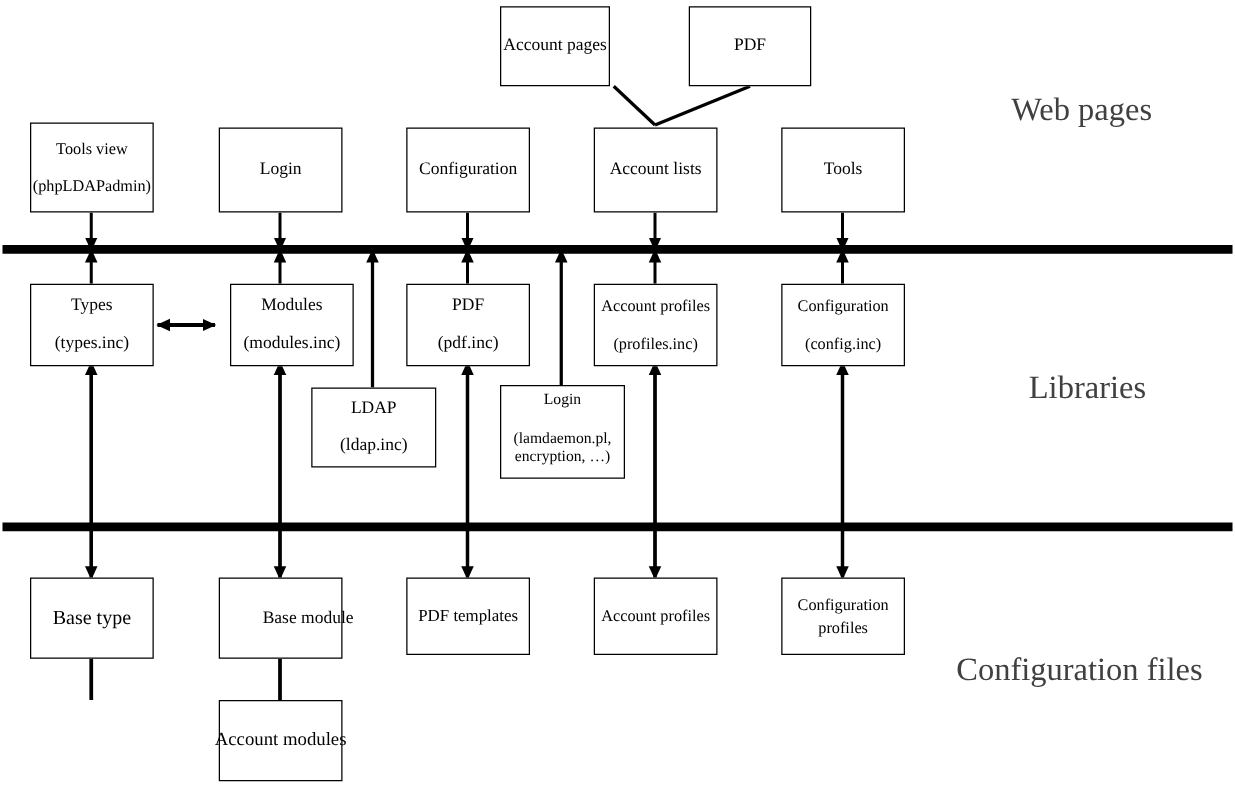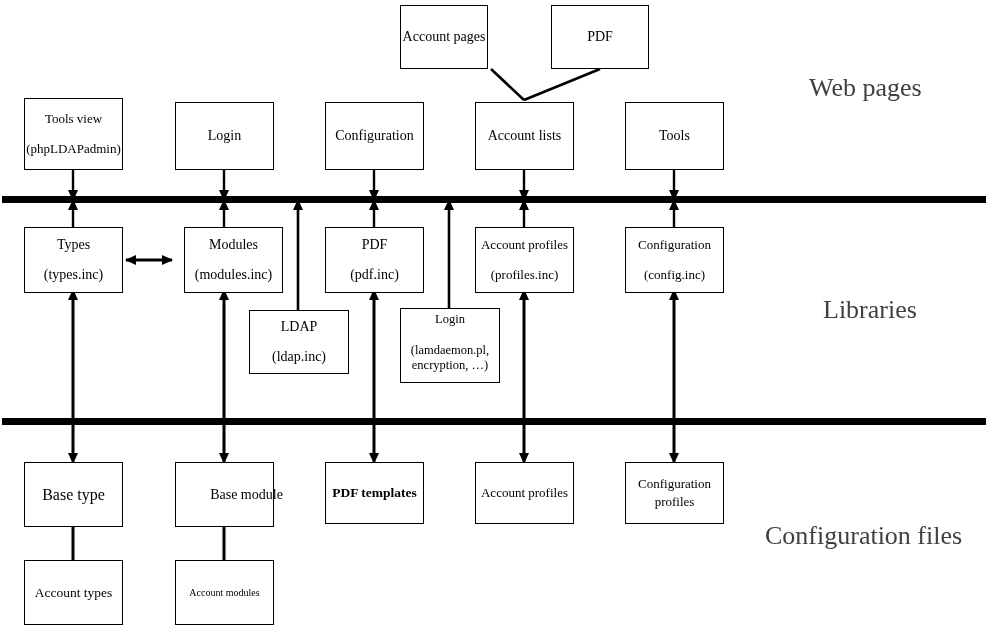--- a/index.html
+++ b/index.html
@@ -227,38 +227,35 @@
   </div>
 
   <div class="node" style="left:24px; top:462px; width:99px; height:65px; font-size:16px;">
     <span class="line1">Base type</span>
   </div>
 
   <div class="node" style="left:175px; top:462px; width:99px; height:65px; font-size:14px;padding-left:44px;">
     <span class="line1">Base module</span>
   </div>
 
-  <div class="node" style="left:325px; top:462px; width:99px; height:62px; font-size:13.5px;font-weight:bold;">
+  <div class="node" style="left:325px; top:462px; width:99px; height:62px; font-size:13.5px;">
     <span class="line1">PDF templates</span>
   </div>
 
   <div class="node" style="left:475px; top:462px; width:99px; height:62px; font-size:13px;">
     <span class="line1">Account profiles</span>
   </div>
 
   <div class="node tight" style="left:625px; top:462px; width:99px; height:62px; font-size:13px;">
     <span class="line1">Configuration</span>
     <span class="line2">profiles</span>
   </div>
 
-  <div class="node" style="left:24px; top:560px; width:99px; height:65px; font-size:13.5px;">
-    <span class="line1">Account types</span>
-  </div>
-
-  <div class="node" style="left:175px; top:560px; width:99px; height:65px; font-size:10px;">
+
+  <div class="node" style="left:175px; top:560px; width:99px; height:65px; font-size:15px;">
     <span class="line1">Account modules</span>
   </div>
 
   <div class="section-label" style="left:809px; top:73px; font-size:26px;">
     <span>Web pages</span>
   </div>
 
   <div class="section-label" style="left:823px; top:295px; font-size:26px;">
     <span>Libraries</span>
   </div>

